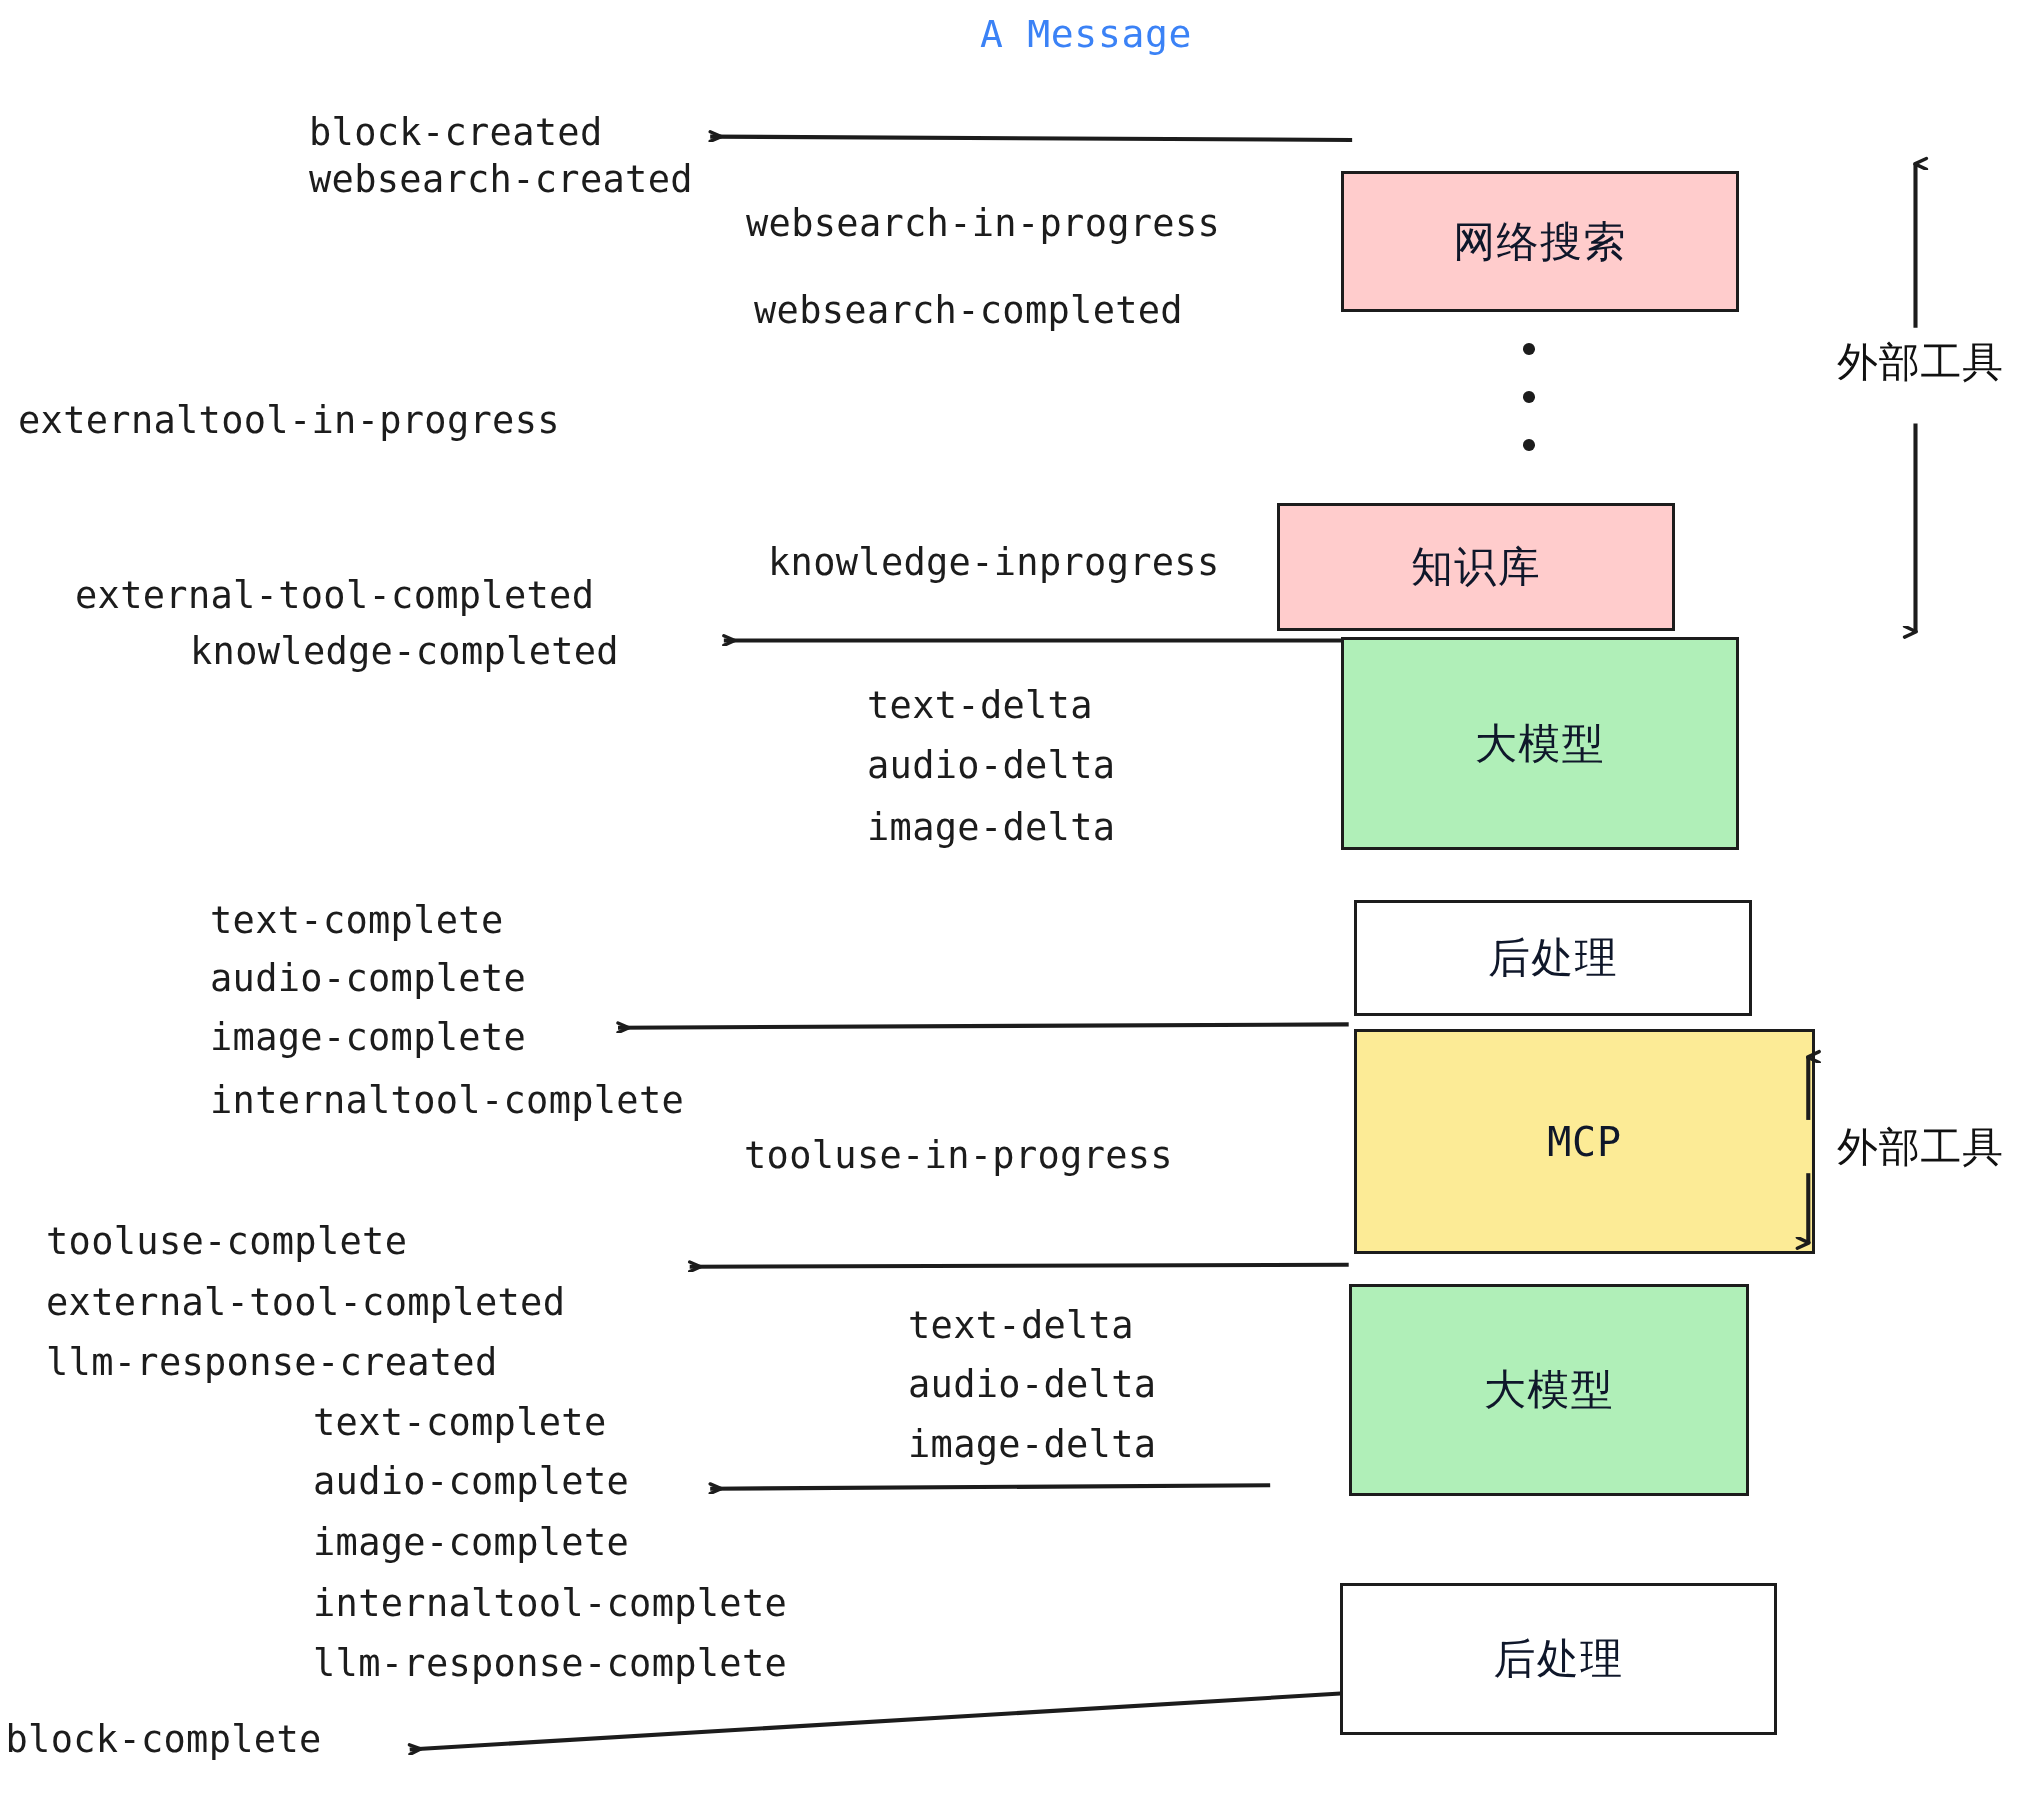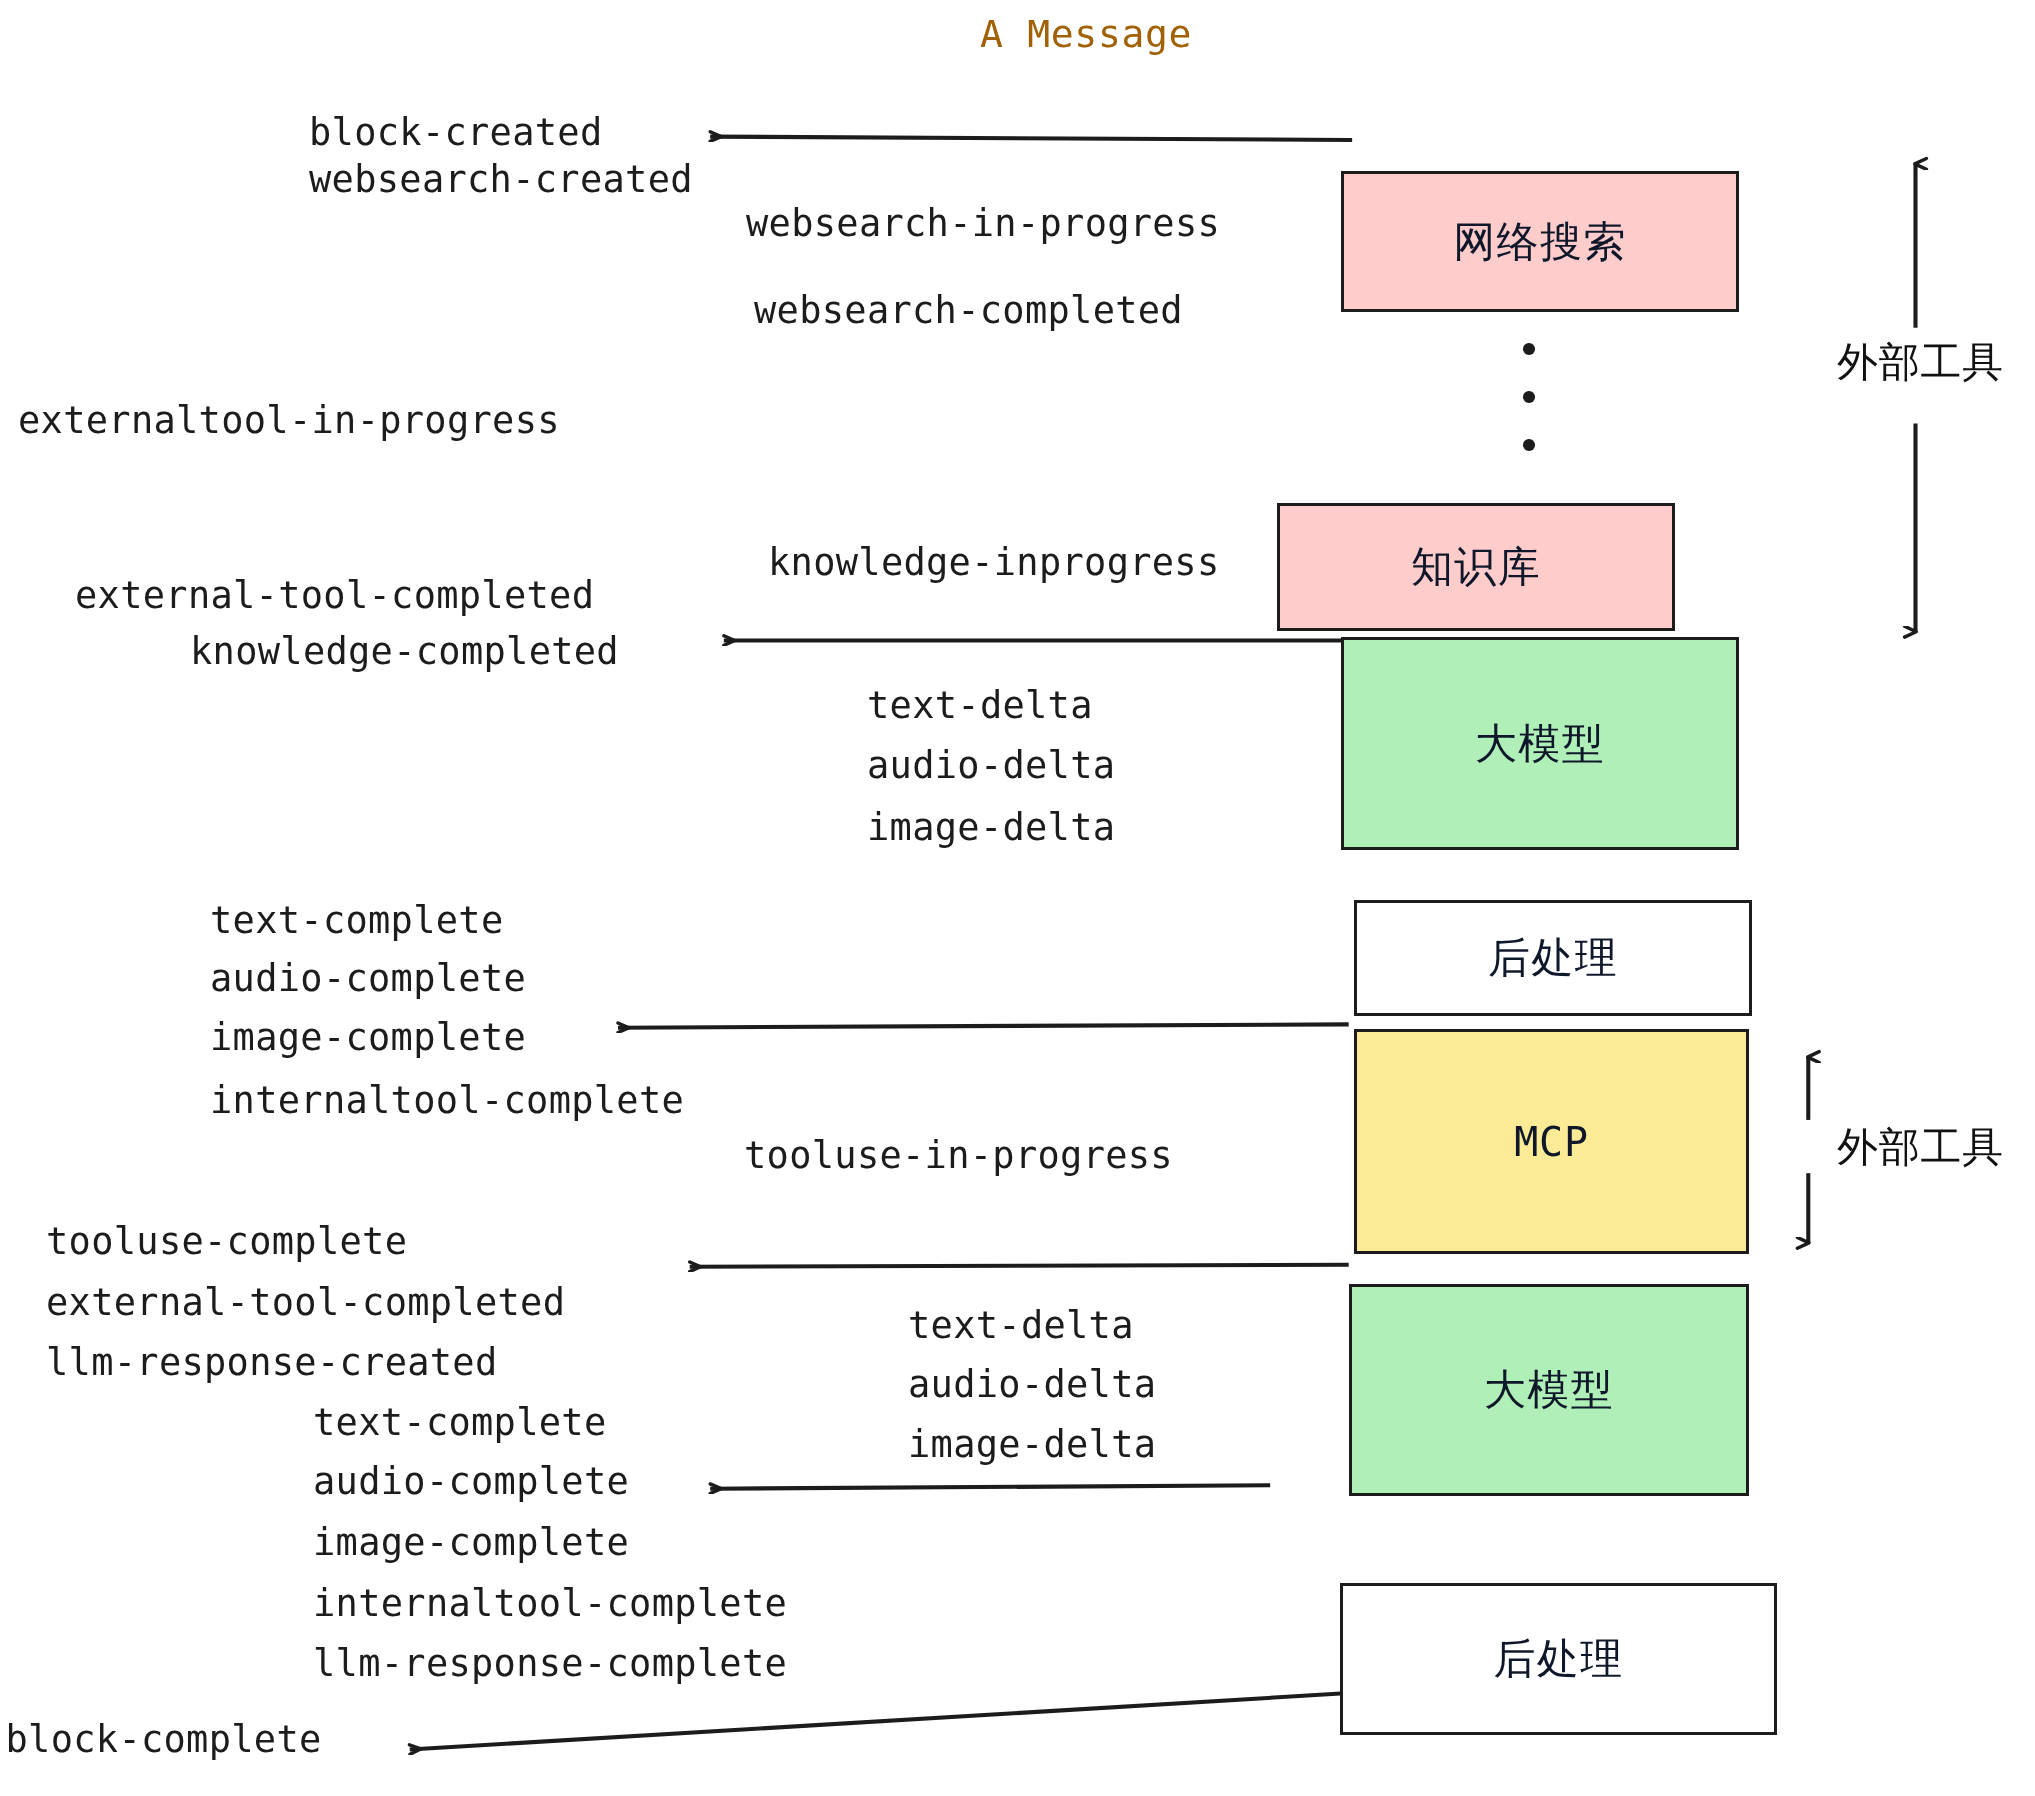--- a/index.html
+++ b/index.html
@@ -24,21 +24,21 @@
     white-space: nowrap;
     color: #1c1c1c;
     letter-spacing: 0.3px;
   }
   .title {
     position: absolute;
     font-family: "DejaVu Sans Mono", "Liberation Mono", monospace;
     font-size: 38px;
     line-height: 1;
     white-space: nowrap;
-    color: #a16207;
+    color: #3b82f6;
     letter-spacing: 0.7px;
   }
   .node {
     position: absolute;
     box-sizing: border-box;
     border: 3.4px solid #1c1c1c;
     display: flex;
     align-items: center;
     justify-content: center;
     font-family: "DejaVu Sans", "Liberation Sans", sans-serif;
@@ -140,21 +140,21 @@
   </div>
 
   <div class="node" style="left:1341px; top:637px; width:398px; height:213px; background:#b0efb8;">
     <span>大模型</span>
   </div>
 
   <div class="node" style="left:1354px; top:900px; width:398px; height:116px; background:#ffffff;">
     <span>后处理</span>
   </div>
 
-  <div class="node latin" style="left:1354px; top:1029px; width:395px; height:225px; background:#fceb96;">
+  <div class="node latin" style="left:1354px; top:1029px; width:461px; height:225px; background:#fceb96;">
     <span>MCP</span>
   </div>
 
   <div class="node" style="left:1349px; top:1284px; width:400px; height:212px; background:#b0efb8;">
     <span>大模型</span>
   </div>
 
   <div class="node" style="left:1340px; top:1583px; width:437px; height:152px; background:#ffffff;">
     <span>后处理</span>
   </div>

